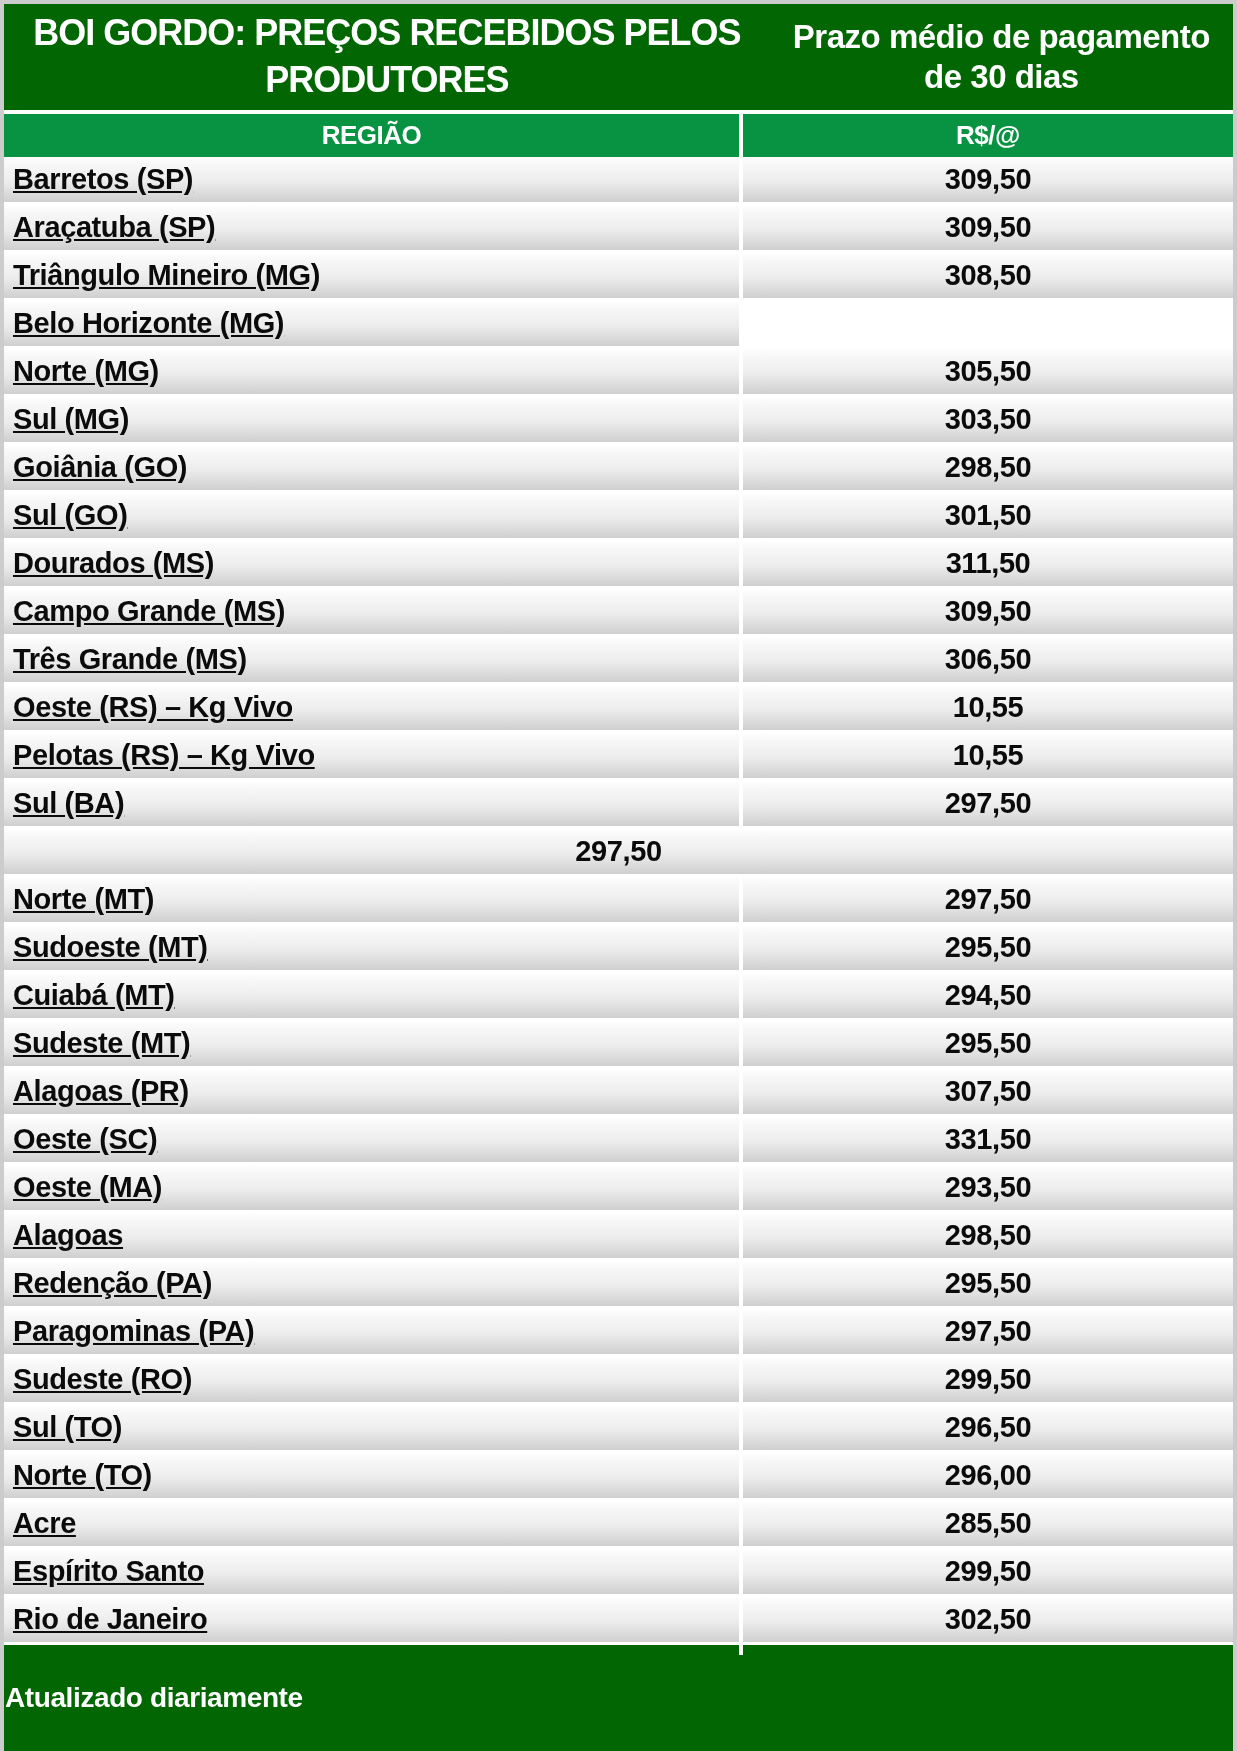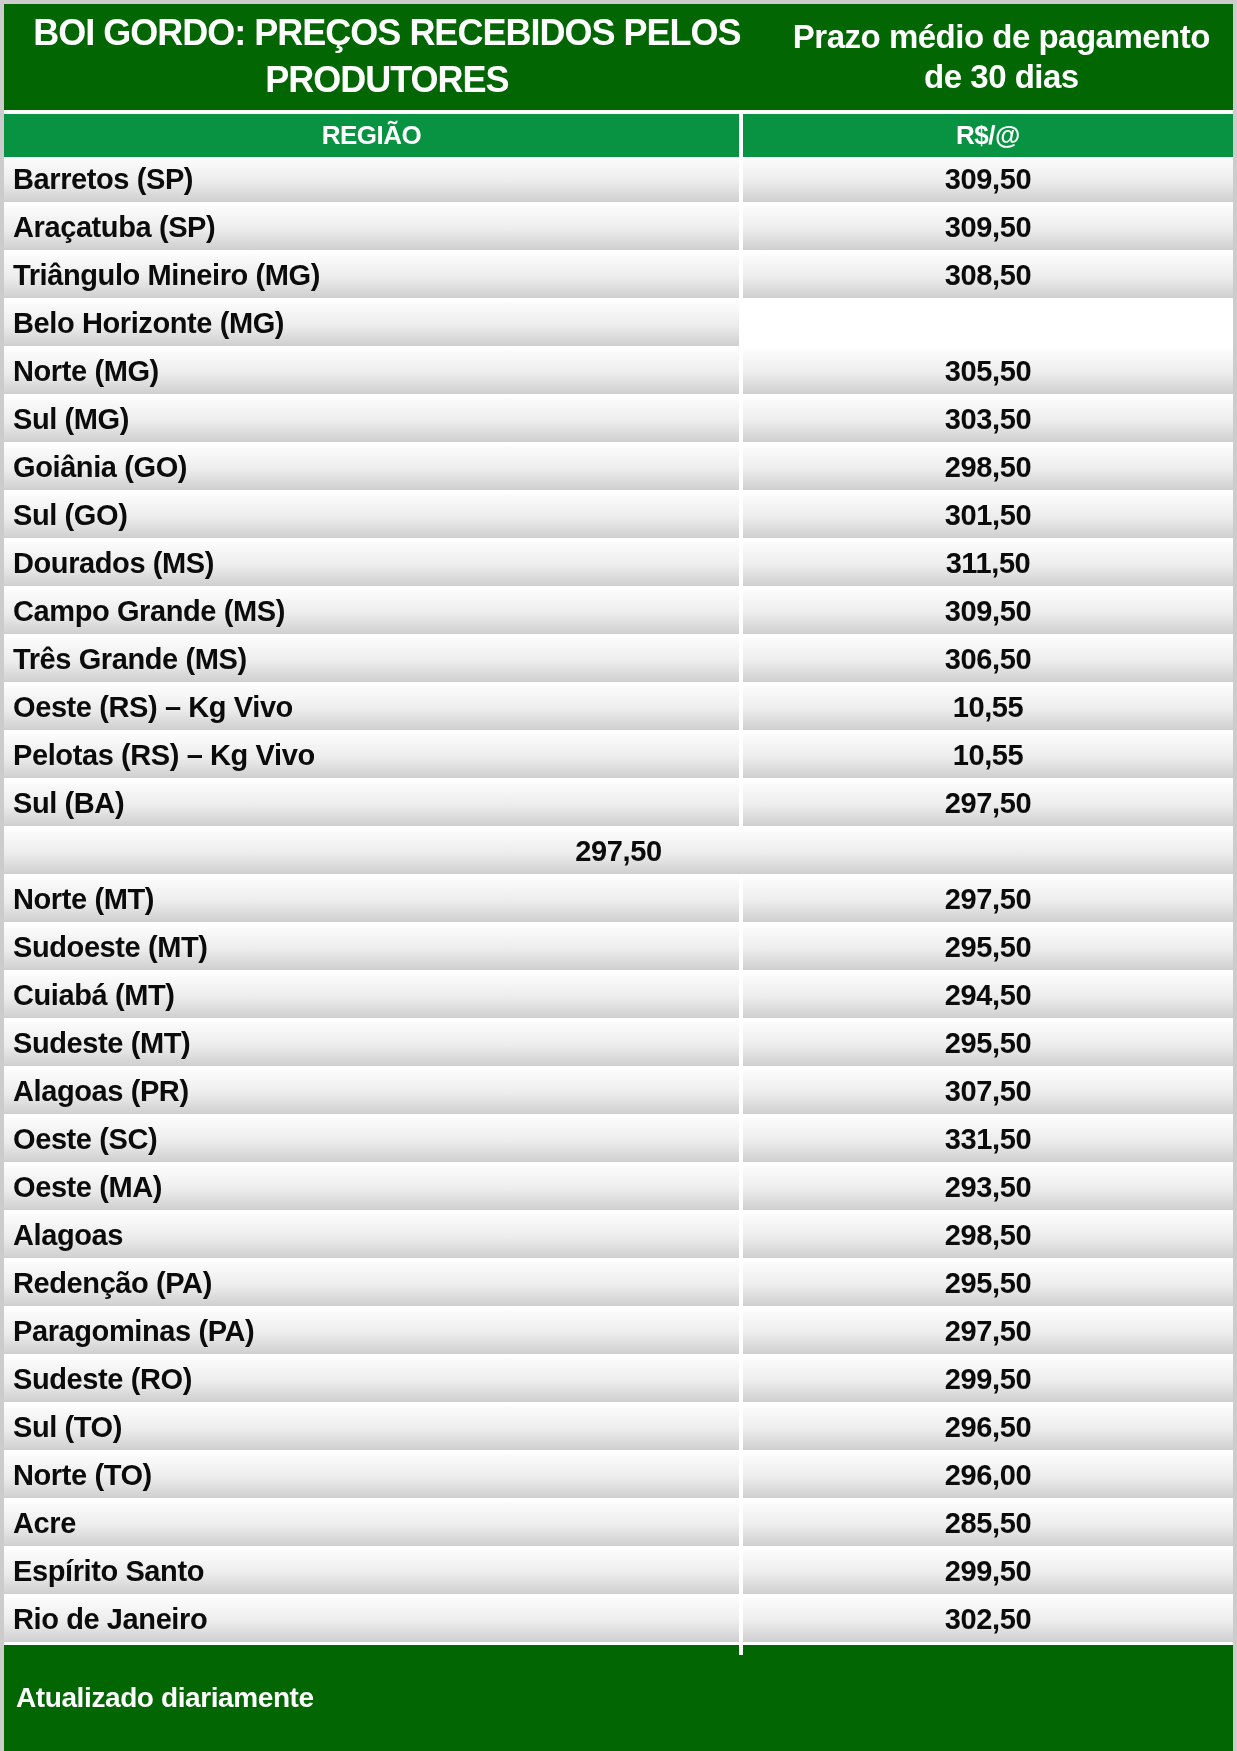--- a/index.html
+++ b/index.html
@@ -70,32 +70,33 @@
     color: #0b0b0b;
     font-size: 29px;
     font-weight: bold;
     letter-spacing: -0.4px;
     display: flex;
     align-items: center;
   }
   .cell.region {
     width: 735px;
     padding-left: 9px;
+    text-decoration: underline;
   }
   .cell.price {
     flex: 1;
     justify-content: center;
   }
   .footer-band {
     flex: 1;
     background: #026702;
     color: #ffffff;
     display: flex;
     align-items: center;
-    padding-left: 12px;
+    padding-left: 1px;
     font-size: 28px;
     font-weight: bold;
     letter-spacing: -0.4px;
     position: relative;
   }
   .divider-tick {
     position: absolute;
     left: 735px;
     top: 0;
     width: 4px;

